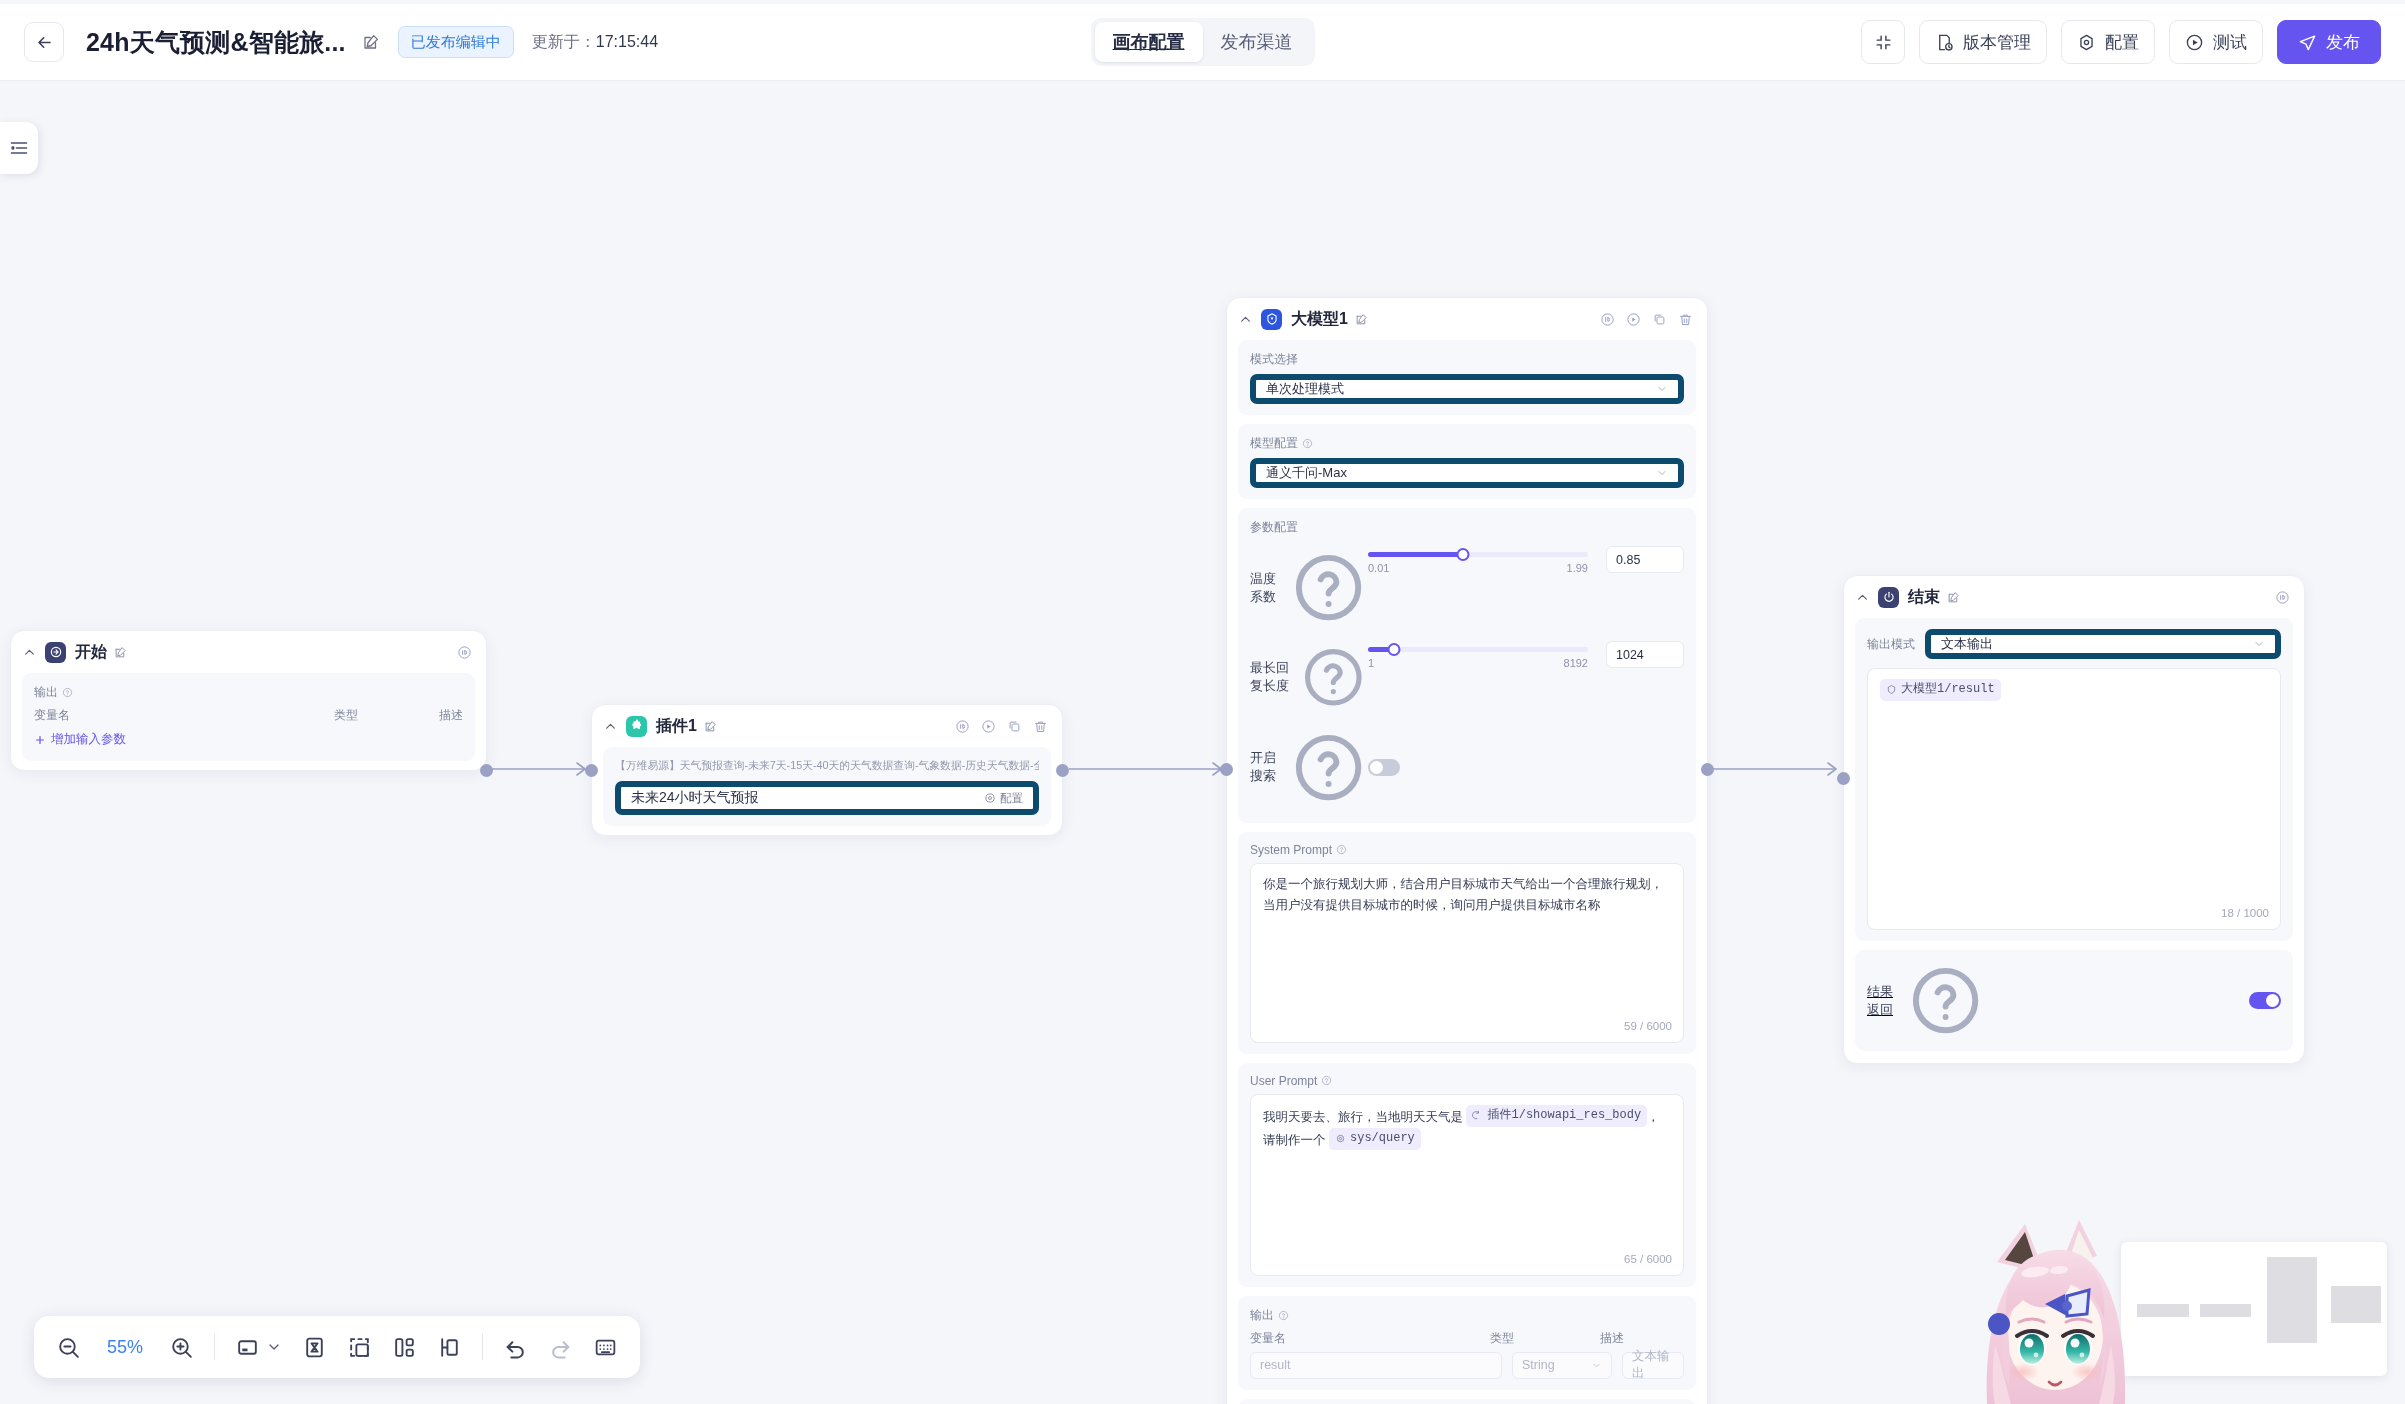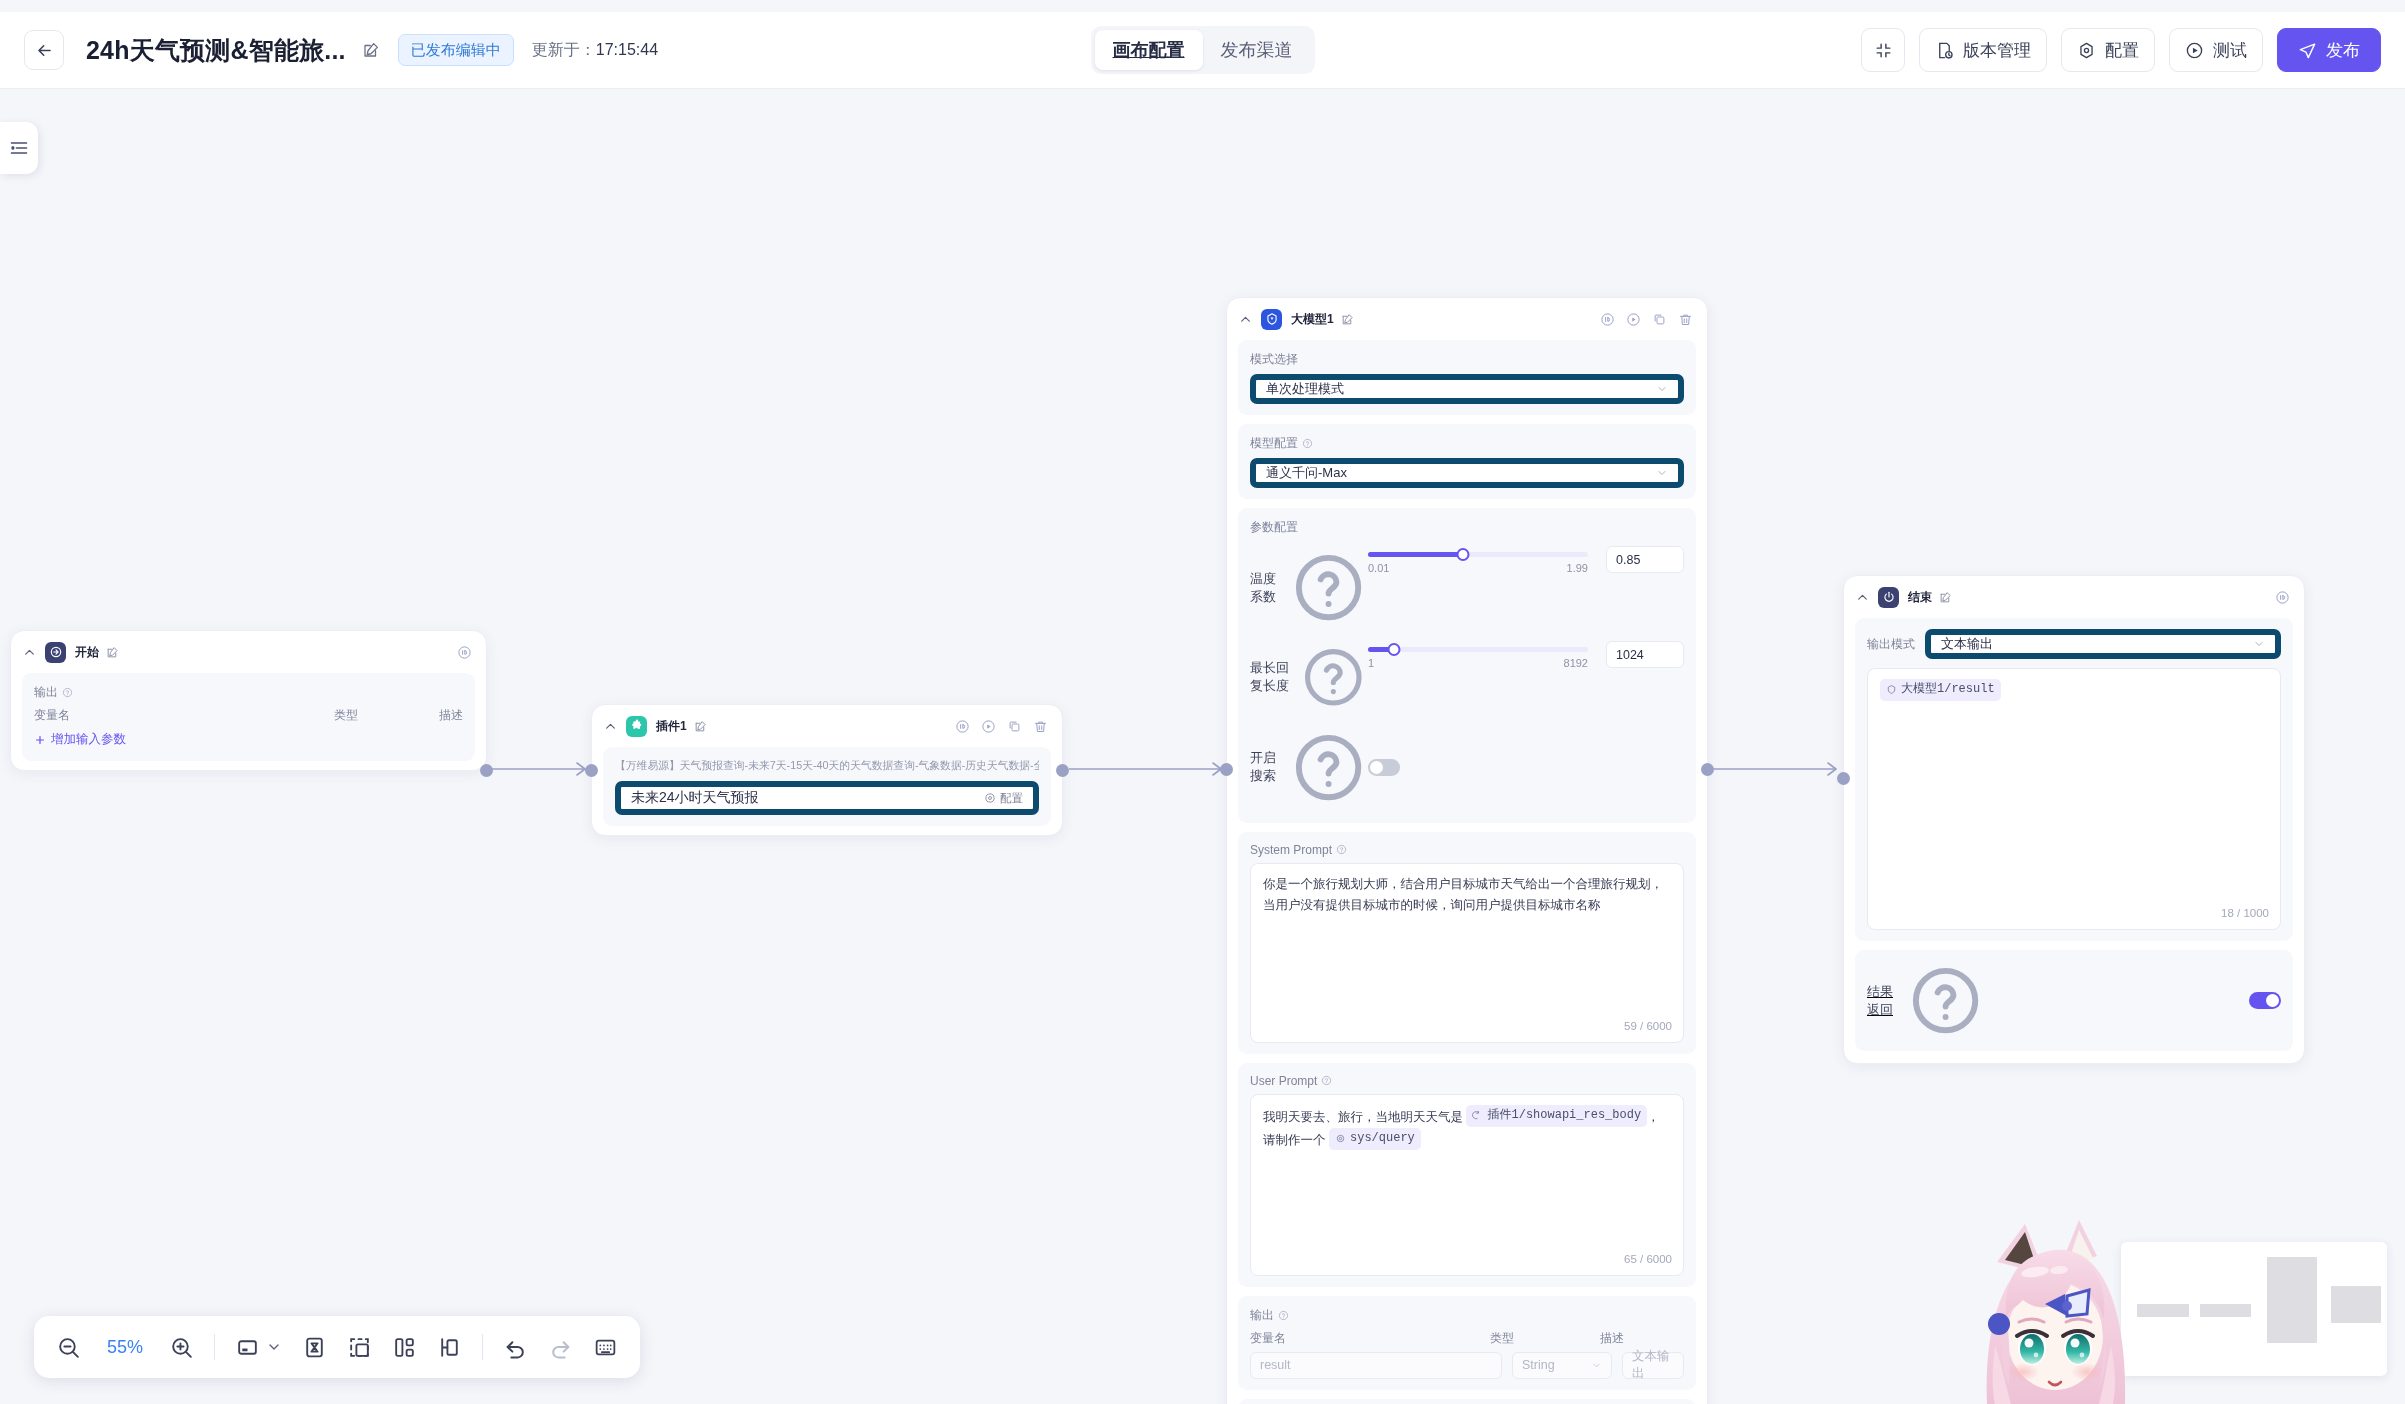--- a/index.html
+++ b/index.html
@@ -6,21 +6,21 @@
   html, body {
     width: 2405px; height: 1404px;
     font-family: "Liberation Sans", "DejaVu Sans", sans-serif;
     background: #f5f6fa;
     overflow: hidden;
   }
   body { position: relative; }
 
   
   .topbar {
-    position: absolute; top: 12px; left: 0; width: 2405px; height: 77px;
+    position: absolute; top: 4px; left: 0; width: 2405px; height: 77px;
     background: #ffffff; display: flex; align-items: center;
     border-bottom: 1px solid #eceef4; z-index: 40;
   }
   .back-btn {
     width: 40px; height: 40px; margin-left: 24px;
     border: 1px solid #e6e8f0; border-radius: 9px; background: #fff;
     display: flex; align-items: center; justify-content: center;
     cursor: pointer;
   }
   .back-btn svg { width: 19px; height: 19px; }
@@ -89,21 +89,21 @@
   .node-head {
     display: flex; align-items: center; height: 42px; padding: 0 14px 0 12px;
   }
   .chev { width: 15px; cursor: pointer; display:flex; align-items:center;}
   .chev svg { width: 13px; height: 13px; }
   .node-ico {
     width: 21px; height: 21px; border-radius: 6px; margin-left: 7px;
     display: flex; align-items: center; justify-content: center; flex: none;
   }
   .node-ico svg { width: 14px; height: 14px; }
-  .node-title { margin-left: 9px; font-size: 12px; font-weight: 600; color: #22273d; white-space: nowrap;}
+  .node-title { margin-left: 9px; font-size: 16px; font-weight: 600; color: #22273d; white-space: nowrap;}
   .node-edit { margin-left: 7px; display:flex; cursor:pointer; }
   .node-edit svg { width: 13px; height: 13px; }
   .head-tools { margin-left: auto; display: flex; gap: 11px; align-items: center; }
   .head-tools .ht { cursor: pointer; display: flex; }
   .head-tools svg { width: 15px; height: 15px; }
 
   .sec {
     margin: 0 11px 9px 11px; background: #f7f8fc; border-radius: 9px; padding: 11px 12px;
   }
   .lbl { font-size: 12px; color: #7e8499; display: flex; align-items: center; gap: 4px; margin-bottom: 6px;}

